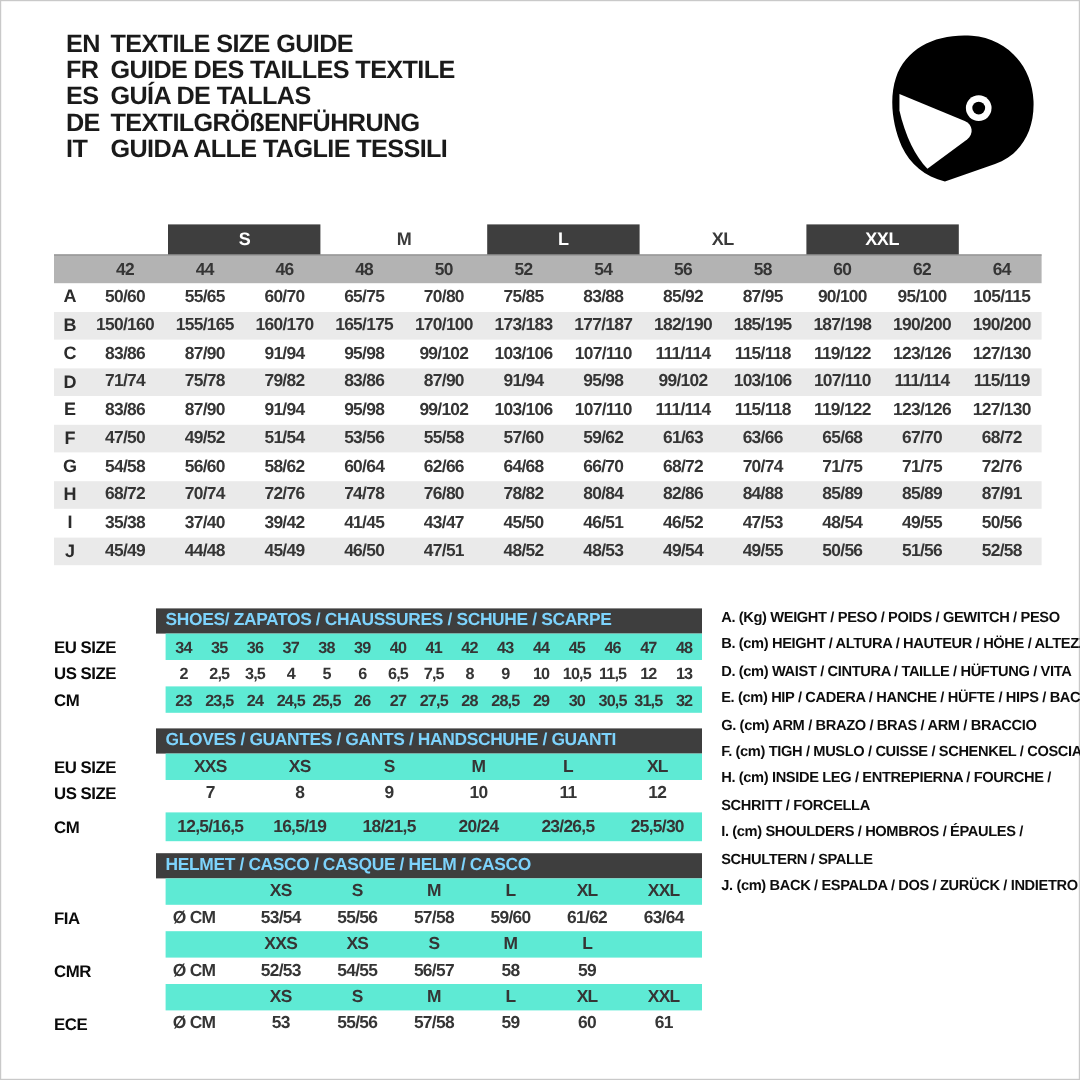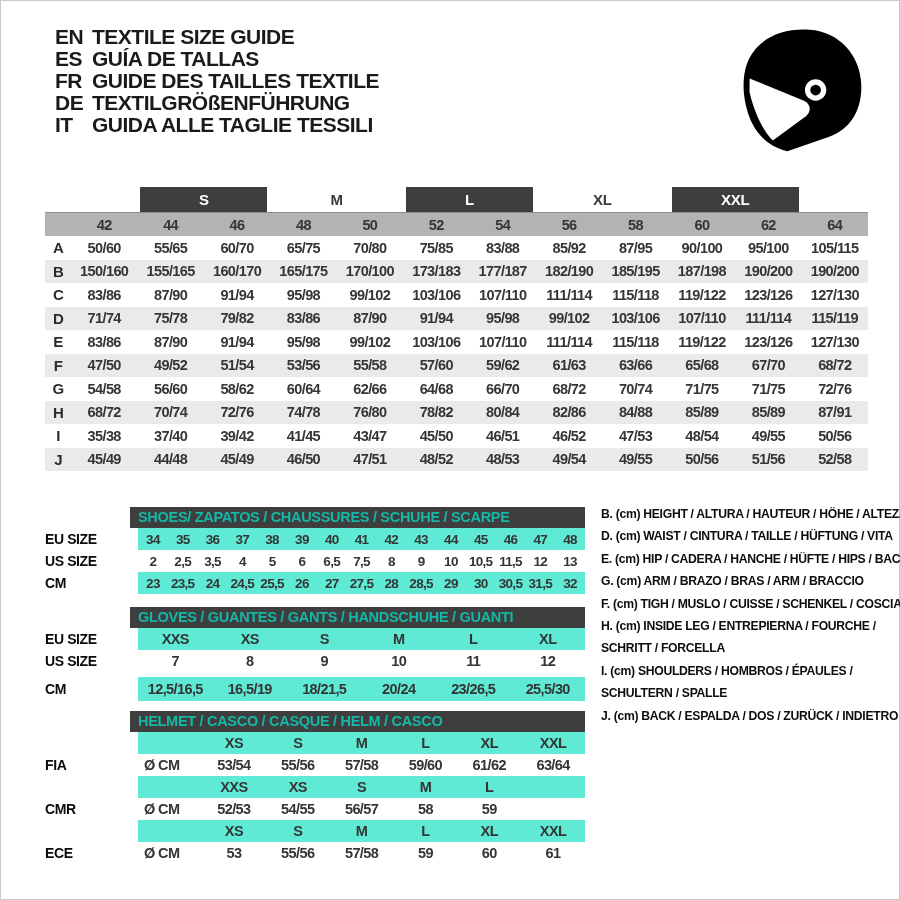--- a/index.html
+++ b/index.html
@@ -27,21 +27,21 @@
   .cell{display:flex;align-items:center;justify-content:center;font-weight:700;font-size:14.5px;color:#353535;letter-spacing:-0.6px;white-space:nowrap}
   .trow{height:23.5px}
   .trow.shade{background:#eaeaea}
   .cell.letter{font-size:15px;color:#2b2b2b}
 
   
   .bsection{position:absolute;left:45px;width:540px}
   #shoes-sec{top:507px}
   #gloves-sec{top:607px}
   #helmet-sec{top:711px}
-  .btitle{margin-left:85px;height:21px;background:#3e3e3e;color:#14b8a6;font-weight:700;
+  .btitle{margin-left:85px;height:21px;background:#3e3e3e;color:#7dd3fc;font-weight:700;
     font-size:14.5px;line-height:21px;padding-left:8px;letter-spacing:-0.3px;white-space:nowrap}
   .brow{display:flex;height:22px}
   .brow.gap{margin-top:5px;height:24px}
   .blabel{width:93px;display:flex;align-items:center;font-weight:700;font-size:14px;letter-spacing:-0.4px;color:#0a0a0a}
   .bcells{flex:1;display:grid}
   .bcells.shade{background:#5eead4}
   .shoes-grid{grid-template-columns:repeat(15,1fr)}
   .shoes-grid .cell{font-size:13.5px;letter-spacing:-0.7px}
   .gloves-grid{grid-template-columns:repeat(6,1fr)}
   .helmet-grid{grid-template-columns:64px repeat(6,1fr)}
@@ -55,26 +55,26 @@
 <body>
 
 <div class="frame"></div>
 
 <div id="lang-list">
     <div class="lang-row">
       <div class="lang-code">EN</div>
       <div class="lang-title">TEXTILE SIZE GUIDE</div>
     </div>
     <div class="lang-row">
+      <div class="lang-code">FR</div>
+      <div class="lang-title">GUIDE DES TAILLES TEXTILE</div>
+    </div>
+    <div class="lang-row">
       <div class="lang-code">ES</div>
       <div class="lang-title">GUÍA DE TALLAS</div>
-    </div>
-    <div class="lang-row">
-      <div class="lang-code">FR</div>
-      <div class="lang-title">GUIDE DES TAILLES TEXTILE</div>
     </div>
     <div class="lang-row">
       <div class="lang-code">DE</div>
       <div class="lang-title">TEXTILGRÖßENFÜHRUNG</div>
     </div>
     <div class="lang-row">
       <div class="lang-code">IT</div>
       <div class="lang-title">GUIDA ALLE TAGLIE TESSILI</div>
     </div>
   </div>
@@ -442,20 +442,21 @@
           <div class="cell">57/58</div>
           <div class="cell">59</div>
           <div class="cell">60</div>
           <div class="cell">61</div>
         </div>
       </div>
     </div>
 </div>
 
 <div id="legend">
+    <div class="legend-line">A. (Kg) WEIGHT / PESO / POIDS / GEWITCH / PESO</div>
     <div class="legend-line">B. (cm) HEIGHT / ALTURA / HAUTEUR / HÖHE / ALTEZZA</div>
     <div class="legend-line">D. (cm) WAIST / CINTURA / TAILLE / HÜFTUNG / VITA</div>
     <div class="legend-line">E. (cm) HIP / CADERA / HANCHE / HÜFTE / HIPS / BACINO</div>
     <div class="legend-line">G. (cm) ARM / BRAZO / BRAS / ARM / BRACCIO</div>
     <div class="legend-line">F. (cm) TIGH / MUSLO / CUISSE / SCHENKEL / COSCIA</div>
     <div class="legend-line">H. (cm) INSIDE LEG / ENTREPIERNA / FOURCHE /</div>
     <div class="legend-line">SCHRITT / FORCELLA</div>
     <div class="legend-line">I. (cm) SHOULDERS / HOMBROS / ÉPAULES /</div>
     <div class="legend-line">SCHULTERN / SPALLE</div>
     <div class="legend-line">J. (cm) BACK / ESPALDA / DOS / ZURÜCK / INDIETRO</div>

